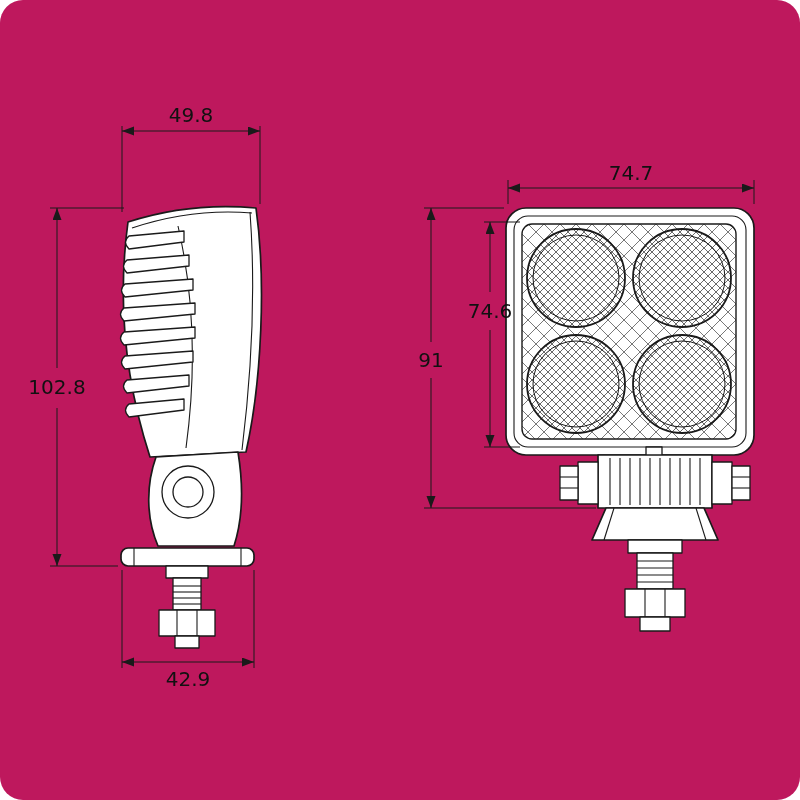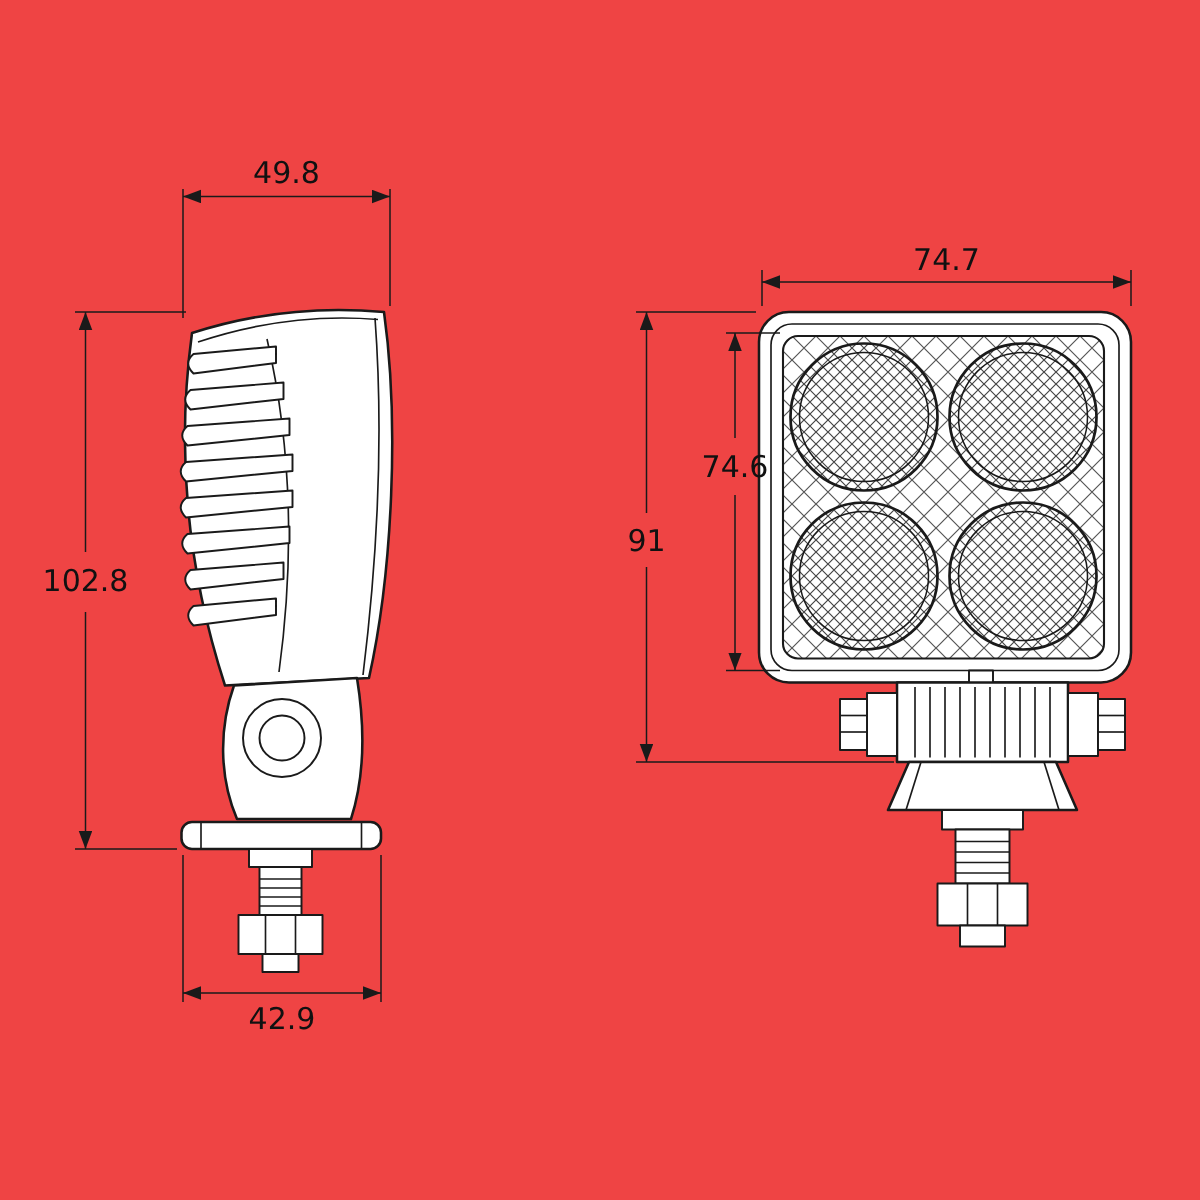--- a/index.html
+++ b/index.html
@@ -1,16 +1,16 @@
 <!DOCTYPE html>
 <html><head>
 <meta charset="utf-8">
 <style>
   html,body{margin:0;padding:0;background:#ffffff;}
-  .stage{width:800px;height:800px;position:relative;background:#ef4444;overflow:hidden;}
+  .stage{width:800px;height:800px;position:relative;background:#be185d;overflow:hidden;border-radius:23px;}
   svg{display:block;}
   .outline{fill:#ffffff;stroke:#1a1a1a;stroke-width:1.7;stroke-linejoin:round;}
   .thin{fill:none;stroke:#1a1a1a;stroke-width:1.1;}
   .detail{fill:#ffffff;stroke:#1a1a1a;stroke-width:1.3;stroke-linejoin:round;}
   .dim{stroke:#1a1a1a;stroke-width:1;fill:none;}
   .ext{stroke:#1a1a1a;stroke-width:1;fill:none;}
   .dimtext{font-family:"DejaVu Sans","Liberation Sans",sans-serif;font-size:20px;fill:#111111;}
 </style>
 </head>
 <body>

